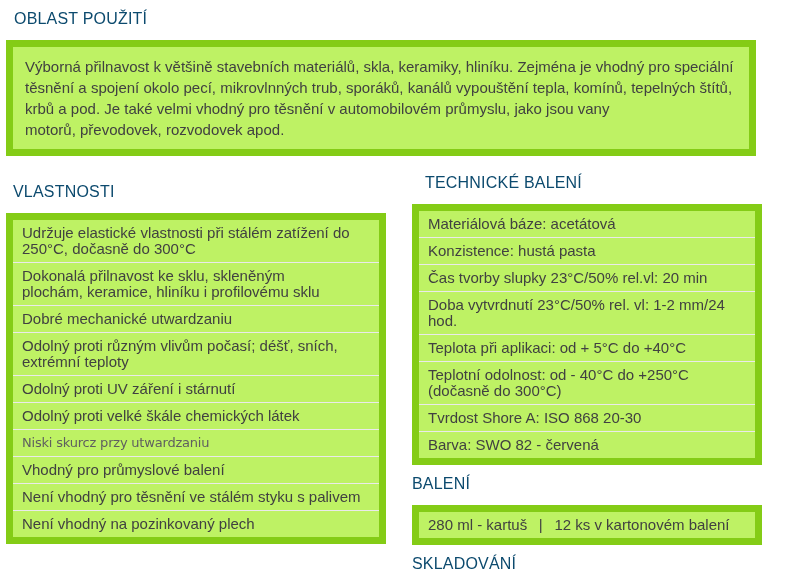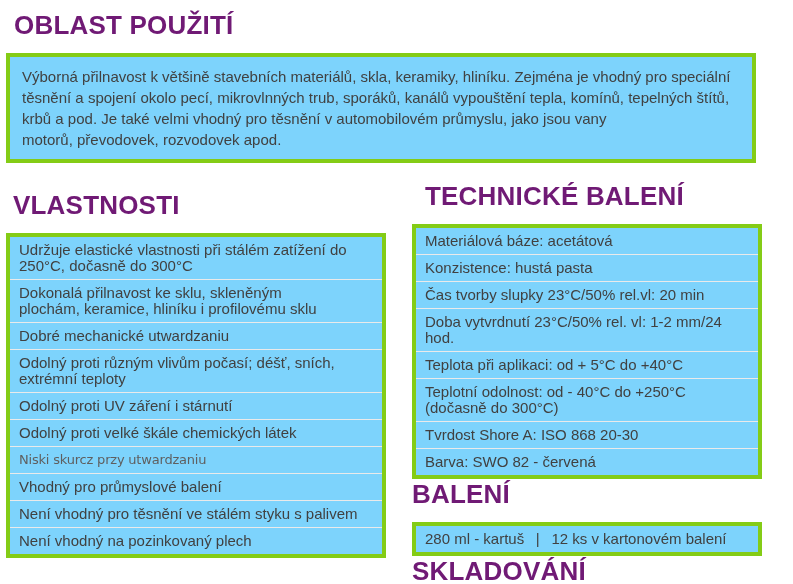--- a/index.html
+++ b/index.html
@@ -6,30 +6,30 @@
   html, body {
     width: 793px; height: 584px;
     background: #ffffff;
     font-family: "Liberation Sans", "DejaVu Sans", sans-serif;
     color: #414141;
     overflow: hidden;
   }
   .page { padding: 8px 0 0 6px; width: 793px; }
 
   h1, h2 {
-    font-size: 26px;
-    font-weight: 700;
-    color: #701a75;
+    font-size: 16px;
+    font-weight: 400;
+    color: #0c4a6e;
     letter-spacing: 0.2px;
   }
   h1 { margin: 2px 0 12px 8px; }
 
   .box {
-    border: 4px solid #84cc16;
-    background: #7dd3fc;
+    border: 7px solid #84cc16;
+    background: #bef264;
   }
 
   .intro-box {
     width: 750px;
     padding: 9px 12px;
     font-size: 15px;
     line-height: 21px;
     white-space: pre-line;
   }
 
@@ -37,21 +37,21 @@
     display: flex;
     align-items: flex-start;
     margin-top: 18px;
   }
   .col-left  { width: 380px; margin-right: 26px; }
   .col-right { width: 350px; }
 
   .col-left h2  { margin: 9px 0 12px 7px; }
   .col-right h2 { margin: 0 0 12px 0; }
   .col-right h2.indented { padding-left: 13px; }
-  .col-right h2.mid { }
+  .col-right h2.mid { margin-top: 10px; }
 
   .list .row {
     padding: 5px 6px 5px 9px;
     font-size: 15px;
     line-height: 16px;
     white-space: pre-line;
     border-bottom: 1px solid #eaeaea;
   }
   .list .row:last-child { border-bottom: none; }
   .list .row.alt {

